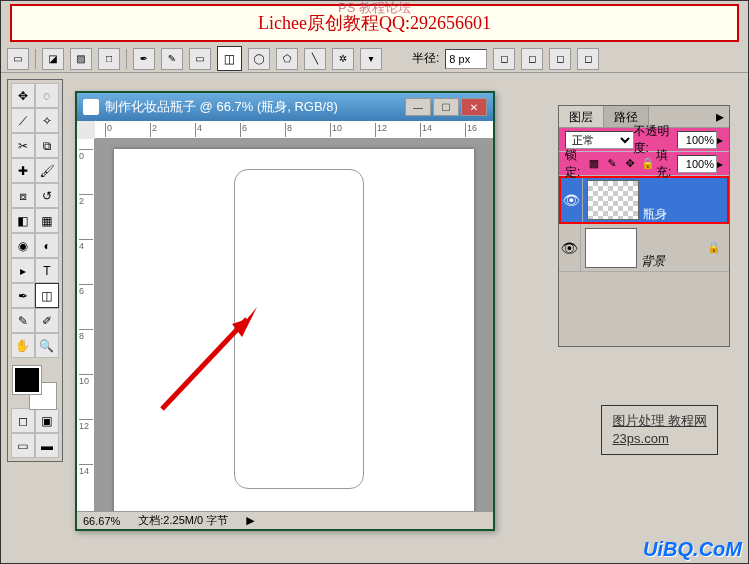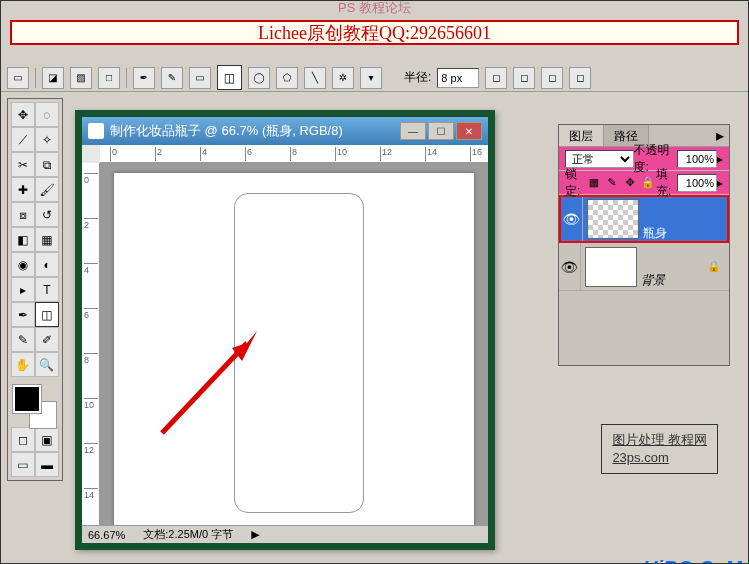--- a/index.html
+++ b/index.html
@@ -1,31 +1,31 @@
 <!DOCTYPE html>
 <html><head>
 <meta charset="utf-8">
 <style>
 * { margin: 0; padding: 0; box-sizing: border-box; font-family: "Microsoft YaHei", sans-serif; }
 body { width: 749px; height: 564px; background: #d4d0c8; border: 1px solid #333; position: relative; overflow: hidden; }
-.banner { margin: 19px 9px; height: 25px; border: 2px solid #c00; background: #fffef0; display: flex; align-items: center; justify-content: center; color: #c00; font-size: 18px; font-family: cursive; }
+.banner { margin: 3px 9px; height: 38px; border: 2px solid #c00; background: #fffef0; display: flex; align-items: center; justify-content: center; color: #c00; font-size: 18px; font-family: cursive; }
 .options-bar { height: 28px; display: flex; align-items: center; padding: 0 6px; gap: 6px; background: #d4d0c8; border-bottom: 1px solid #999; }
 .opt-btn { width: 22px; height: 22px; border: 1px solid #999; background: #e8e8e8; display: flex; align-items: center; justify-content: center; font-size: 10px; cursor: pointer; }
 .opt-divider { width: 1px; height: 20px; background: #999; }
-.radius-label { font-size: 12px; margin-left: 16px; }
+.radius-label { font-size: 12px; margin-left: 24px; }
 .radius-input { width: 42px; height: 20px; border: 1px inset #999; background: #fff; font-size: 11px; padding: 0 3px; }
 .workspace { position: relative; width: 100%; height: calc(100% - 70px); }
 .toolbox { position: absolute; left: 6px; top: 6px; width: 56px; background: #d4d0c8; border: 1px solid #666; padding: 3px; }
 .tool-row { display: flex; }
 .tool { width: 25px; height: 25px; border: 1px solid #bbb; background: #e8e8e8; display: flex; align-items: center; justify-content: center; font-size: 12px; cursor: pointer; }
 .tool.sel { background: #fff; border: 1px solid #333; }
 .color-swatches { margin-top: 6px; position: relative; height: 44px; }
 .fg-color { position: absolute; left: 2px; top: 2px; width: 28px; height: 28px; background: #000; border: 2px solid #fff; outline: 1px solid #999; }
 .bg-color { position: absolute; left: 18px; top: 18px; width: 28px; height: 28px; background: #fff; border: 1px solid #999; }
-.doc-window { position: absolute; left: 74px; top: 18px; width: 420px; height: 440px; border: 7px solid #14532d; background: #e8e8e8; box-shadow: 2px 2px 6px rgba(0,0,0,0.3); }
+.doc-window { position: absolute; left: 74px; top: 18px; width: 420px; height: 440px; border: 2px solid #14532d; background: #e8e8e8; box-shadow: 2px 2px 6px rgba(0,0,0,0.3); }
 .doc-title { height: 28px; background: linear-gradient(#6caee0, #3d7eb8); display: flex; align-items: center; padding: 0 6px; color: #fff; font-size: 13px; }
 .doc-title-icon { width: 16px; height: 16px; background: #fff; margin-right: 6px; border-radius: 2px; }
 .doc-title .spacer { flex: 1; }
 .win-btn { width: 26px; height: 18px; background: #d4d0c8; border: 1px solid #999; margin-left: 2px; display: flex; align-items: center; justify-content: center; font-size: 10px; color: #333; }
 .win-btn.close { background: #c94f4f; color: #fff; }
 .ruler-h { height: 18px; background: #fff; border-bottom: 1px solid #999; display: flex; font-size: 9px; color: #666; position: relative; margin-left: 18px; }
 .ruler-h span { position: absolute; top: 2px; border-left: 1px solid #888; padding-left: 1px; height: 14px; }
 .doc-body { display: flex; height: calc(100% - 64px); }
 .ruler-v { width: 18px; background: #fff; border-right: 1px solid #999; position: relative; font-size: 9px; color: #666; }
 .ruler-v span { position: absolute; left: 2px; border-top: 1px solid #888; padding-top: 1px; width: 14px; }

